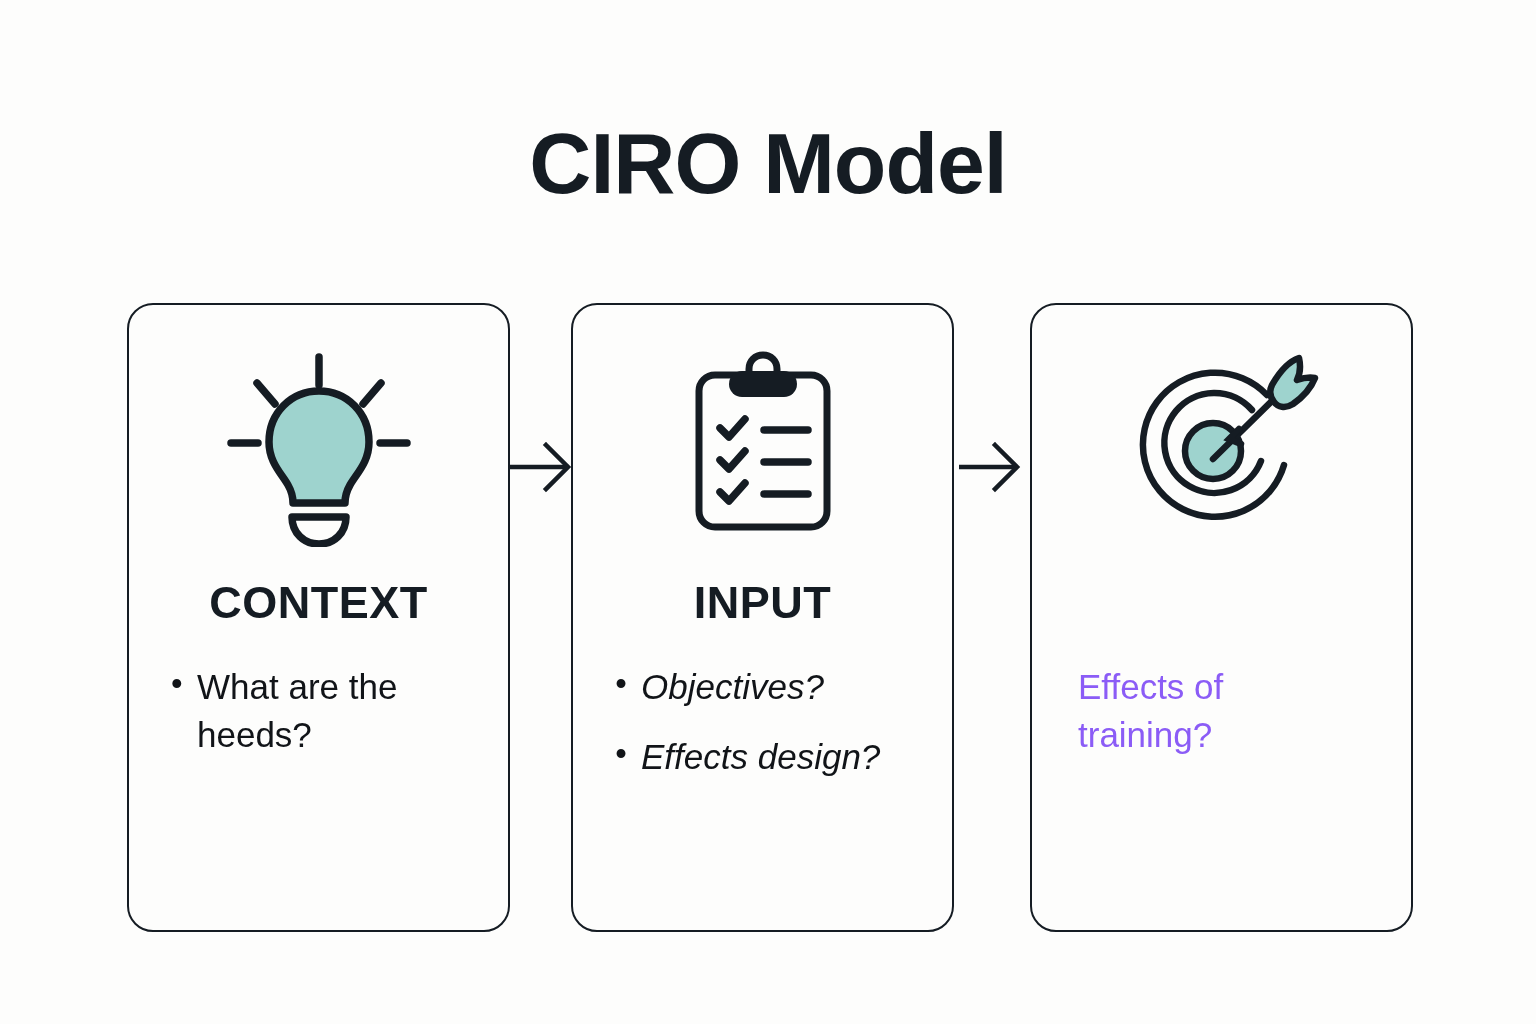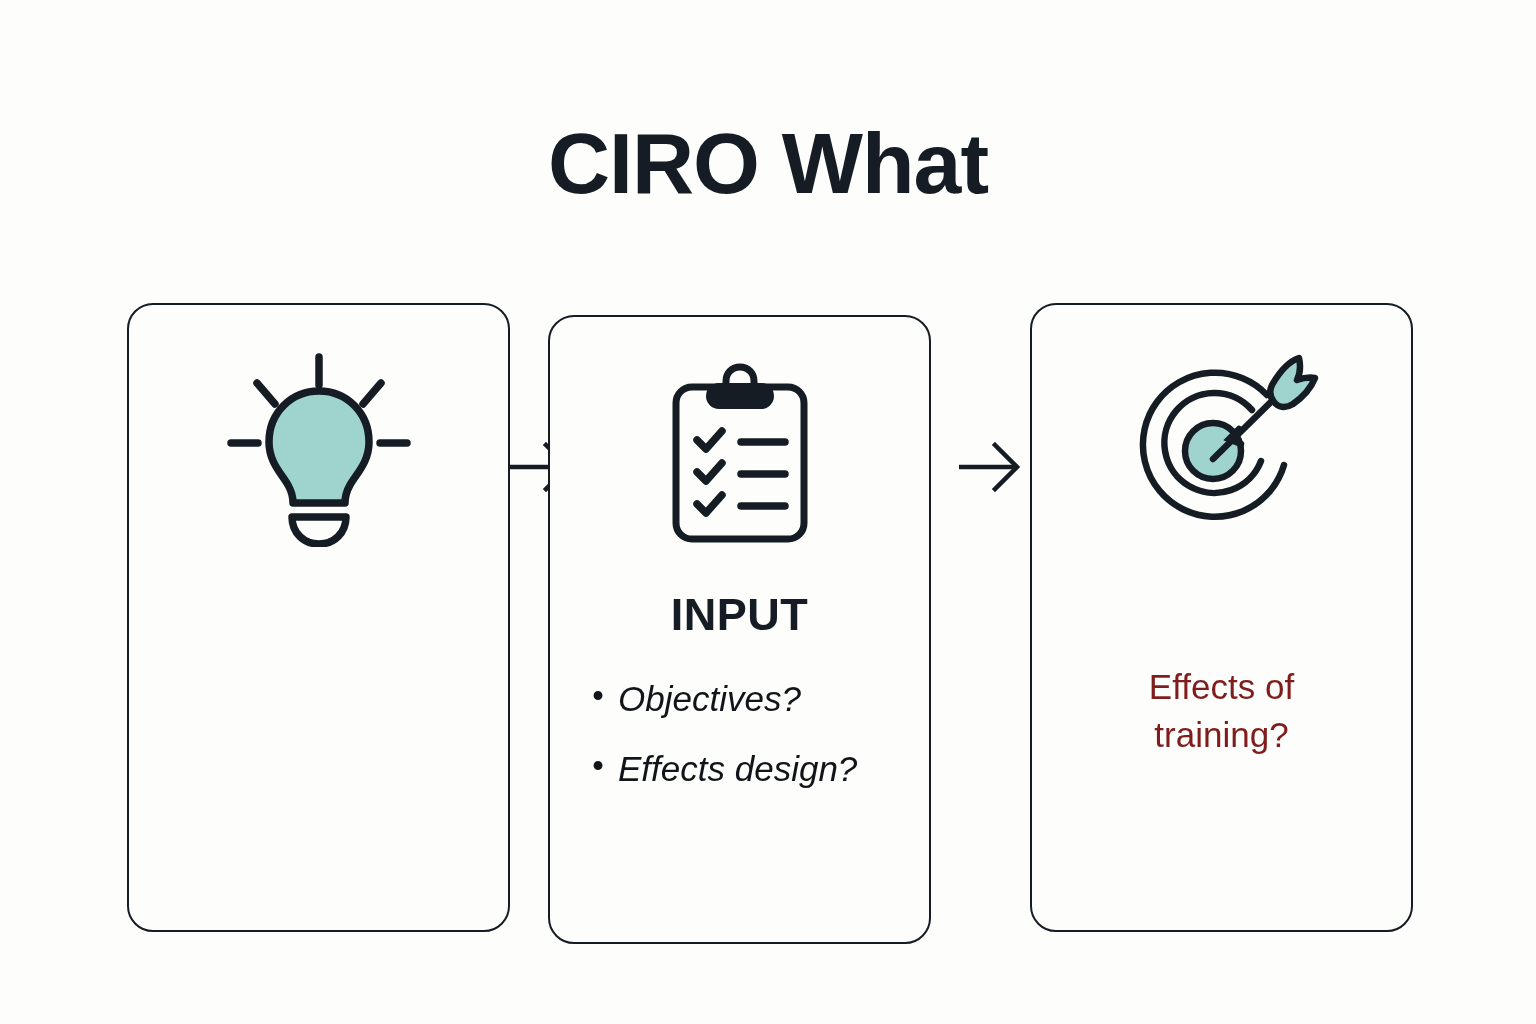--- a/index.html
+++ b/index.html
@@ -36,21 +36,21 @@
     position: absolute;
     top: 303px;
     width: 383px;
     height: 629px;
     border: 2.6px solid #151c23;
     border-radius: 26px;
     background: #fdfdfc;
     box-sizing: border-box;
   }
   #card-0 { left: 127px; }
-  #card-1 { left: 548px; margin-top: 12px; }
+  #card-1 { left: 571px; }
   #card-2 { left: 1030px; }
 
   .card-icon {
     position: absolute;
     top: 38px;
     left: 0;
     width: 100%;
     height: 208px;
     display: flex;
     align-items: center;
@@ -98,40 +98,40 @@
     color: #111418;
   }
   
   #card-0 .card-body { padding-left: 38px; padding-right: 18px; }
   #card-1 .card-body { padding-left: 38px; padding-right: 18px; font-style: italic; }
   #card-2 .card-body { padding-left: 0; padding-right: 0; }
 
   .plain-text {
     font-size: 35px;
     line-height: 1.36;
-    color: #7f1d1d;
-    text-align: center;
+    color: #8b5cf6;
+    text-align: left;
     padding: 0 46px;
   }
   
   .connector {
     position: absolute;
     top: 432px;
     height: 70px;
     width: 68px;
   }
   #connector-0 { left: 510px; }
   #connector-1 { left: 959px; }
 </style>
 </head>
 <body>
 
 <div id="stage">
 
-  <div id="page-title">CIRO What</div>
+  <div id="page-title">CIRO Model</div>
 
   <div class="card" id="card-0">
     <div class="card-icon">
       <svg width="200" height="200" viewBox="0 0 200 200" aria-hidden="true">
         <g stroke="#151c23" stroke-width="7.5" stroke-linecap="round" fill="none">
           <line x1="100" y1="10" x2="100" y2="38"></line>
           <line x1="38" y1="36" x2="56" y2="57"></line>
           <line x1="162" y1="36" x2="144" y2="57"></line>
           <line x1="12" y1="96" x2="39" y2="96"></line>
           <line x1="188" y1="96" x2="161" y2="96"></line>
@@ -140,22 +140,24 @@
                  C 128 44 150 66 150 95
                  C 150 115 138 126 131 138
                  C 127 145 126 150 126 156
                  L 74 156
                  C 74 150 73 145 69 138
                  C 62 126 50 115 50 95
                  C 50 66 72 44 100 44 Z" fill="#9ed3ce" stroke="#151c23" stroke-width="7.5" stroke-linejoin="round"></path>
         <path d="M73 170 L127 170 C127 186 115 197 100 197 C85 197 73 186 73 170 Z" fill="none" stroke="#151c23" stroke-width="7.5" stroke-linejoin="round"></path>
       </svg>
     </div>
+    <div class="card-heading">CONTEXT</div>
     <div class="card-body">
       <ul class="bullet-list">
+        <li>What are the heeds?</li>
       </ul>
     </div>
   </div>
 
   <div class="connector" id="connector-0">
     <svg width="68" height="70" viewBox="0 0 68 70" aria-hidden="true">
       <g stroke="#151c23" stroke-width="4.5" fill="none" stroke-linecap="square" stroke-linejoin="miter">
         <line x1="0" y1="35" x2="56" y2="35"></line>
         <polyline points="36,13 58,35 36,57"></polyline>
       </g>

